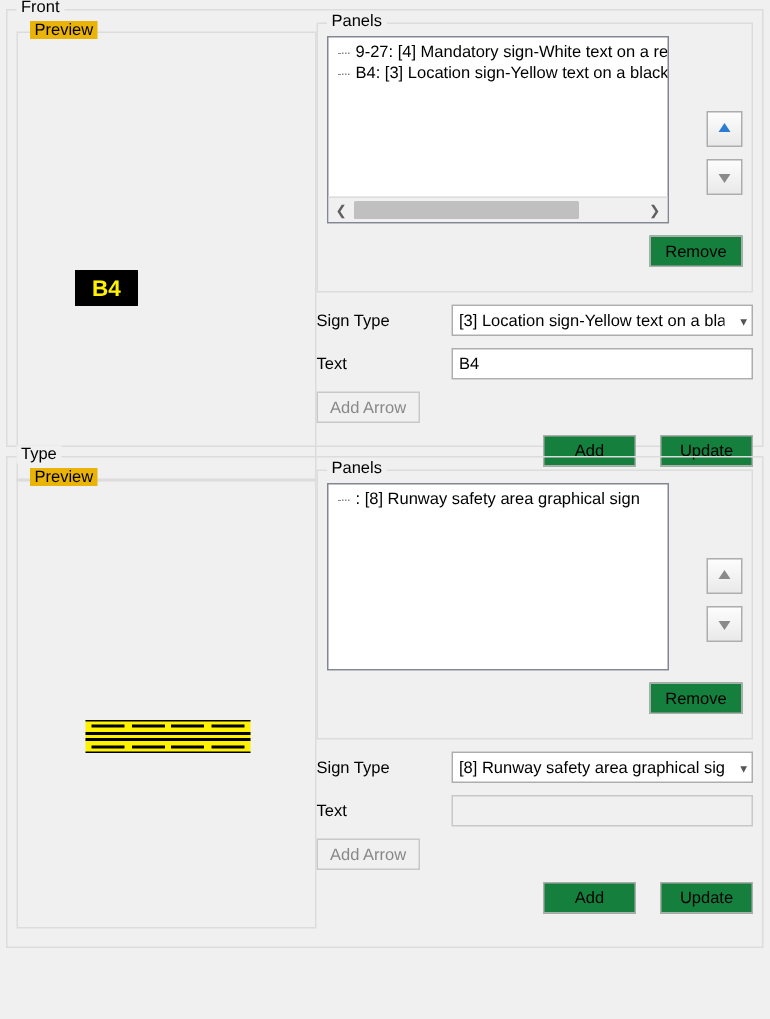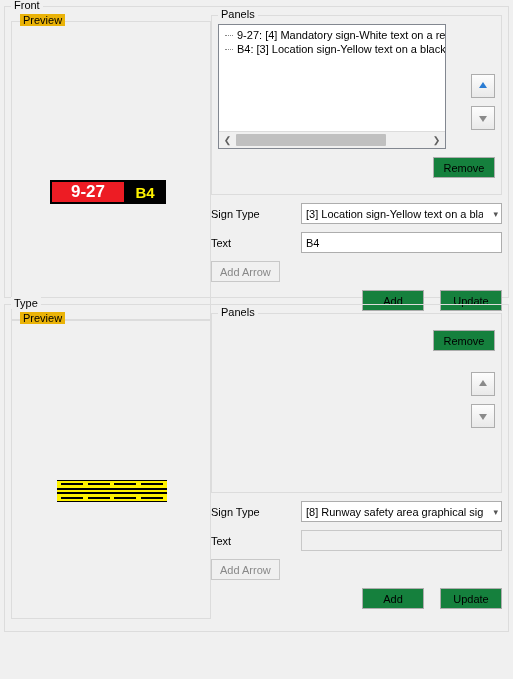--- a/index.html
+++ b/index.html
@@ -181,21 +181,20 @@
 <body>
 
 <div class="section">
   <div class="group" style="height:292px;">
     <span class="group-label">Front</span>
     <div class="columns">
       <div class="col-preview">
         <div class="subgroup">
           <span class="subgroup-label">Preview</span>
           <div class="sign-front">
-            <div class="panel-red">9-27</div>
             <div class="panel-yellow-real">B4</div>
           </div>
         </div>
       </div>
       <div class="col-right">
         <div class="group" style="height:180px; margin-top:0;">
           <span class="group-label">Panels</span>
           <div class="listbox">
             <div class="list-item">9-27: [4] Mandatory sign-White text on a red ba</div>
             <div class="list-item">B4: [3] Location sign-Yellow text on a black ba</div>
@@ -268,20 +267,23 @@
                 <div class="dash"></div>
                 <div class="dash"></div>
                 <div class="dash"></div>
               </div>
           </div>
         </div>
       </div>
       <div class="col-right">
         <div class="group" style="height:180px; margin-top:0;">
           <span class="group-label">Panels</span>
+          <div class="listbox">
+            <div class="list-item"> : [8] Runway safety area graphical sign</div>
+          </div>
           <div class="vbtns">
             <div class="sqbtn">
               <svg width="12" height="12">
                   <polygon points="6,2 10,8 2,8" fill="#8a8a8a"></polygon>
                 </svg>
             </div>
             <div class="sqbtn">
               <svg width="12" height="12">
                   <polygon points="2,4 10,4 6,10" fill="#8a8a8a"></polygon>
                 </svg>

